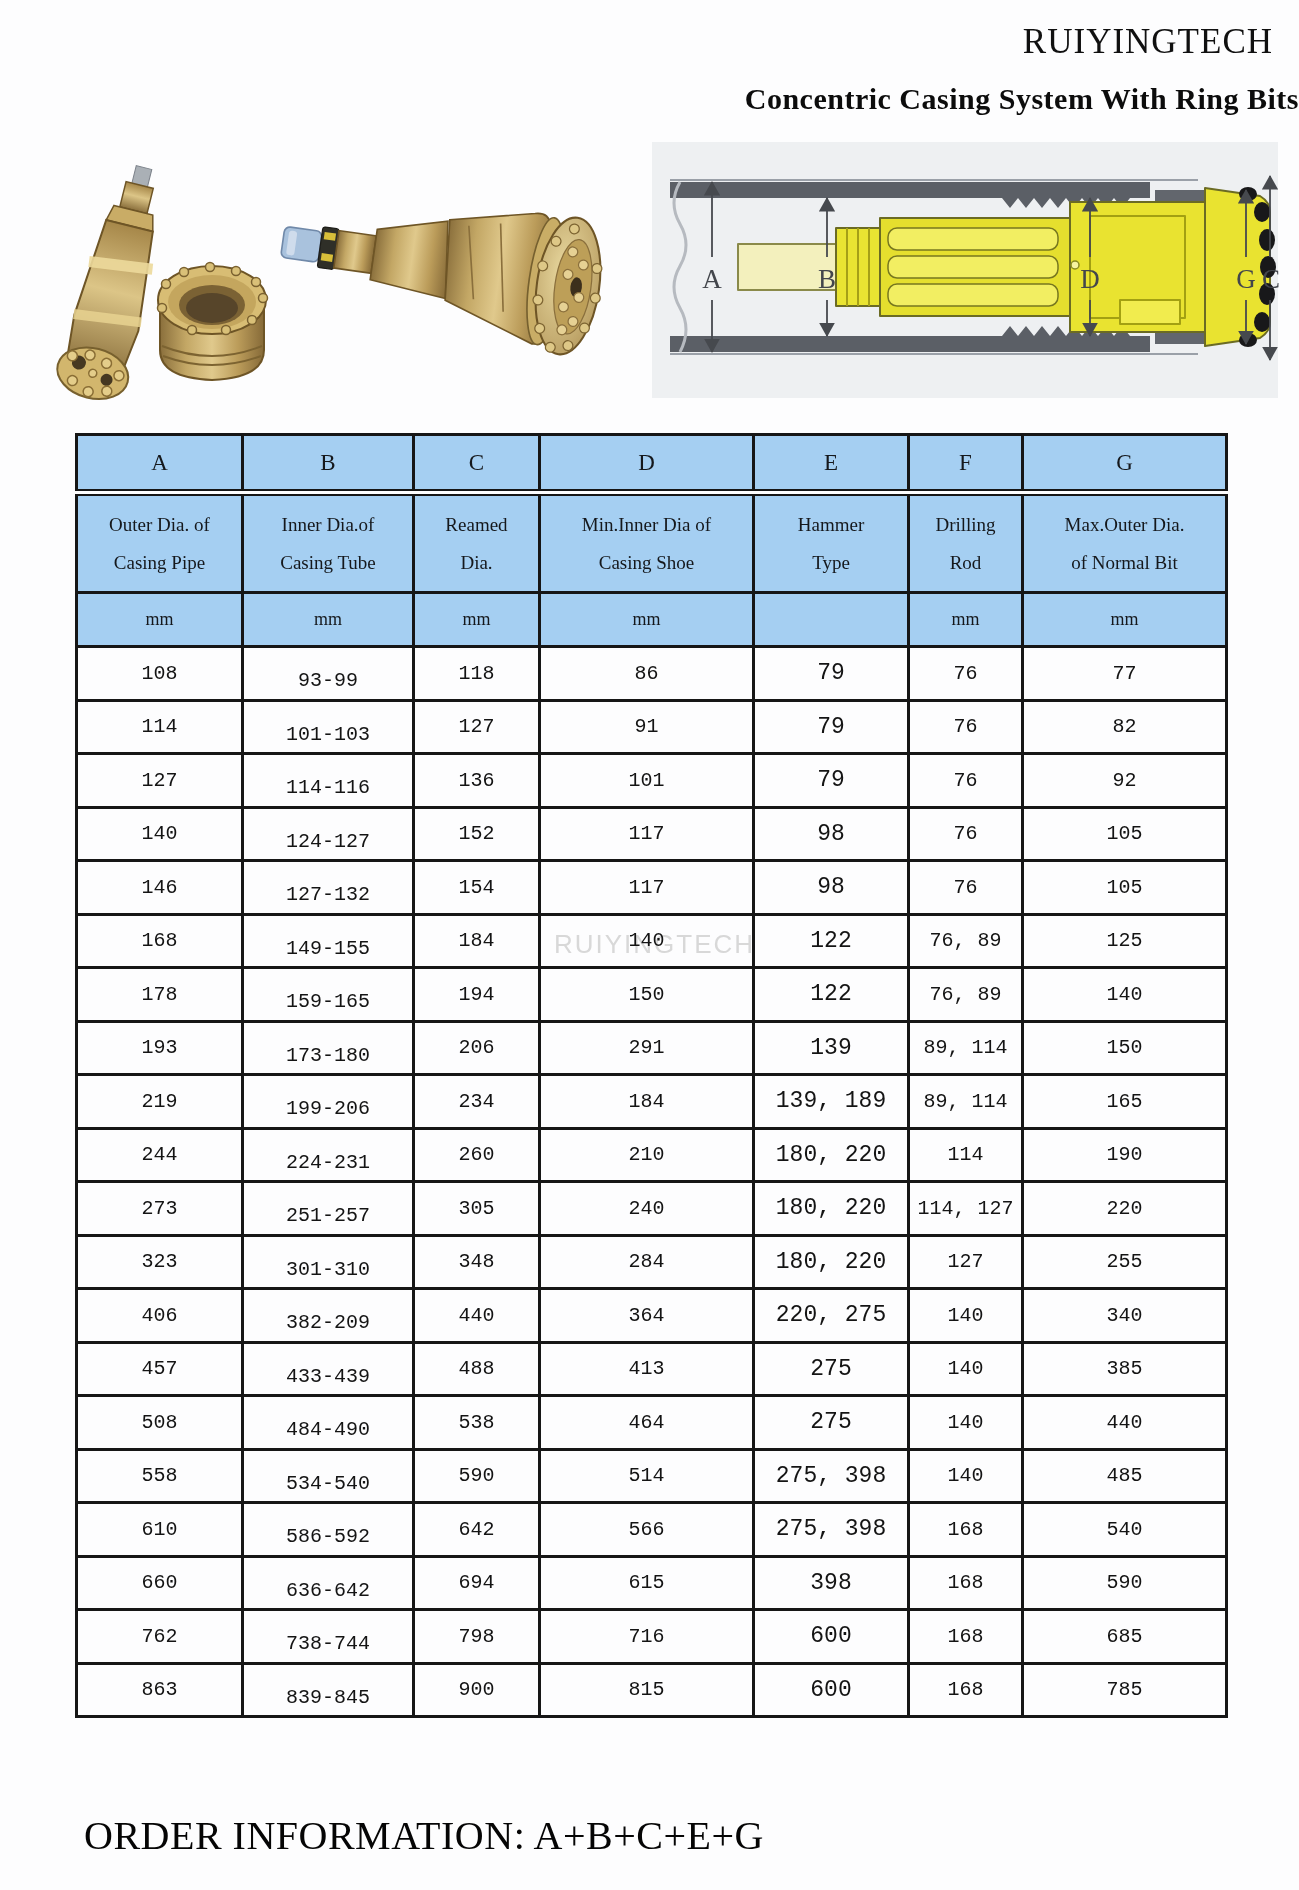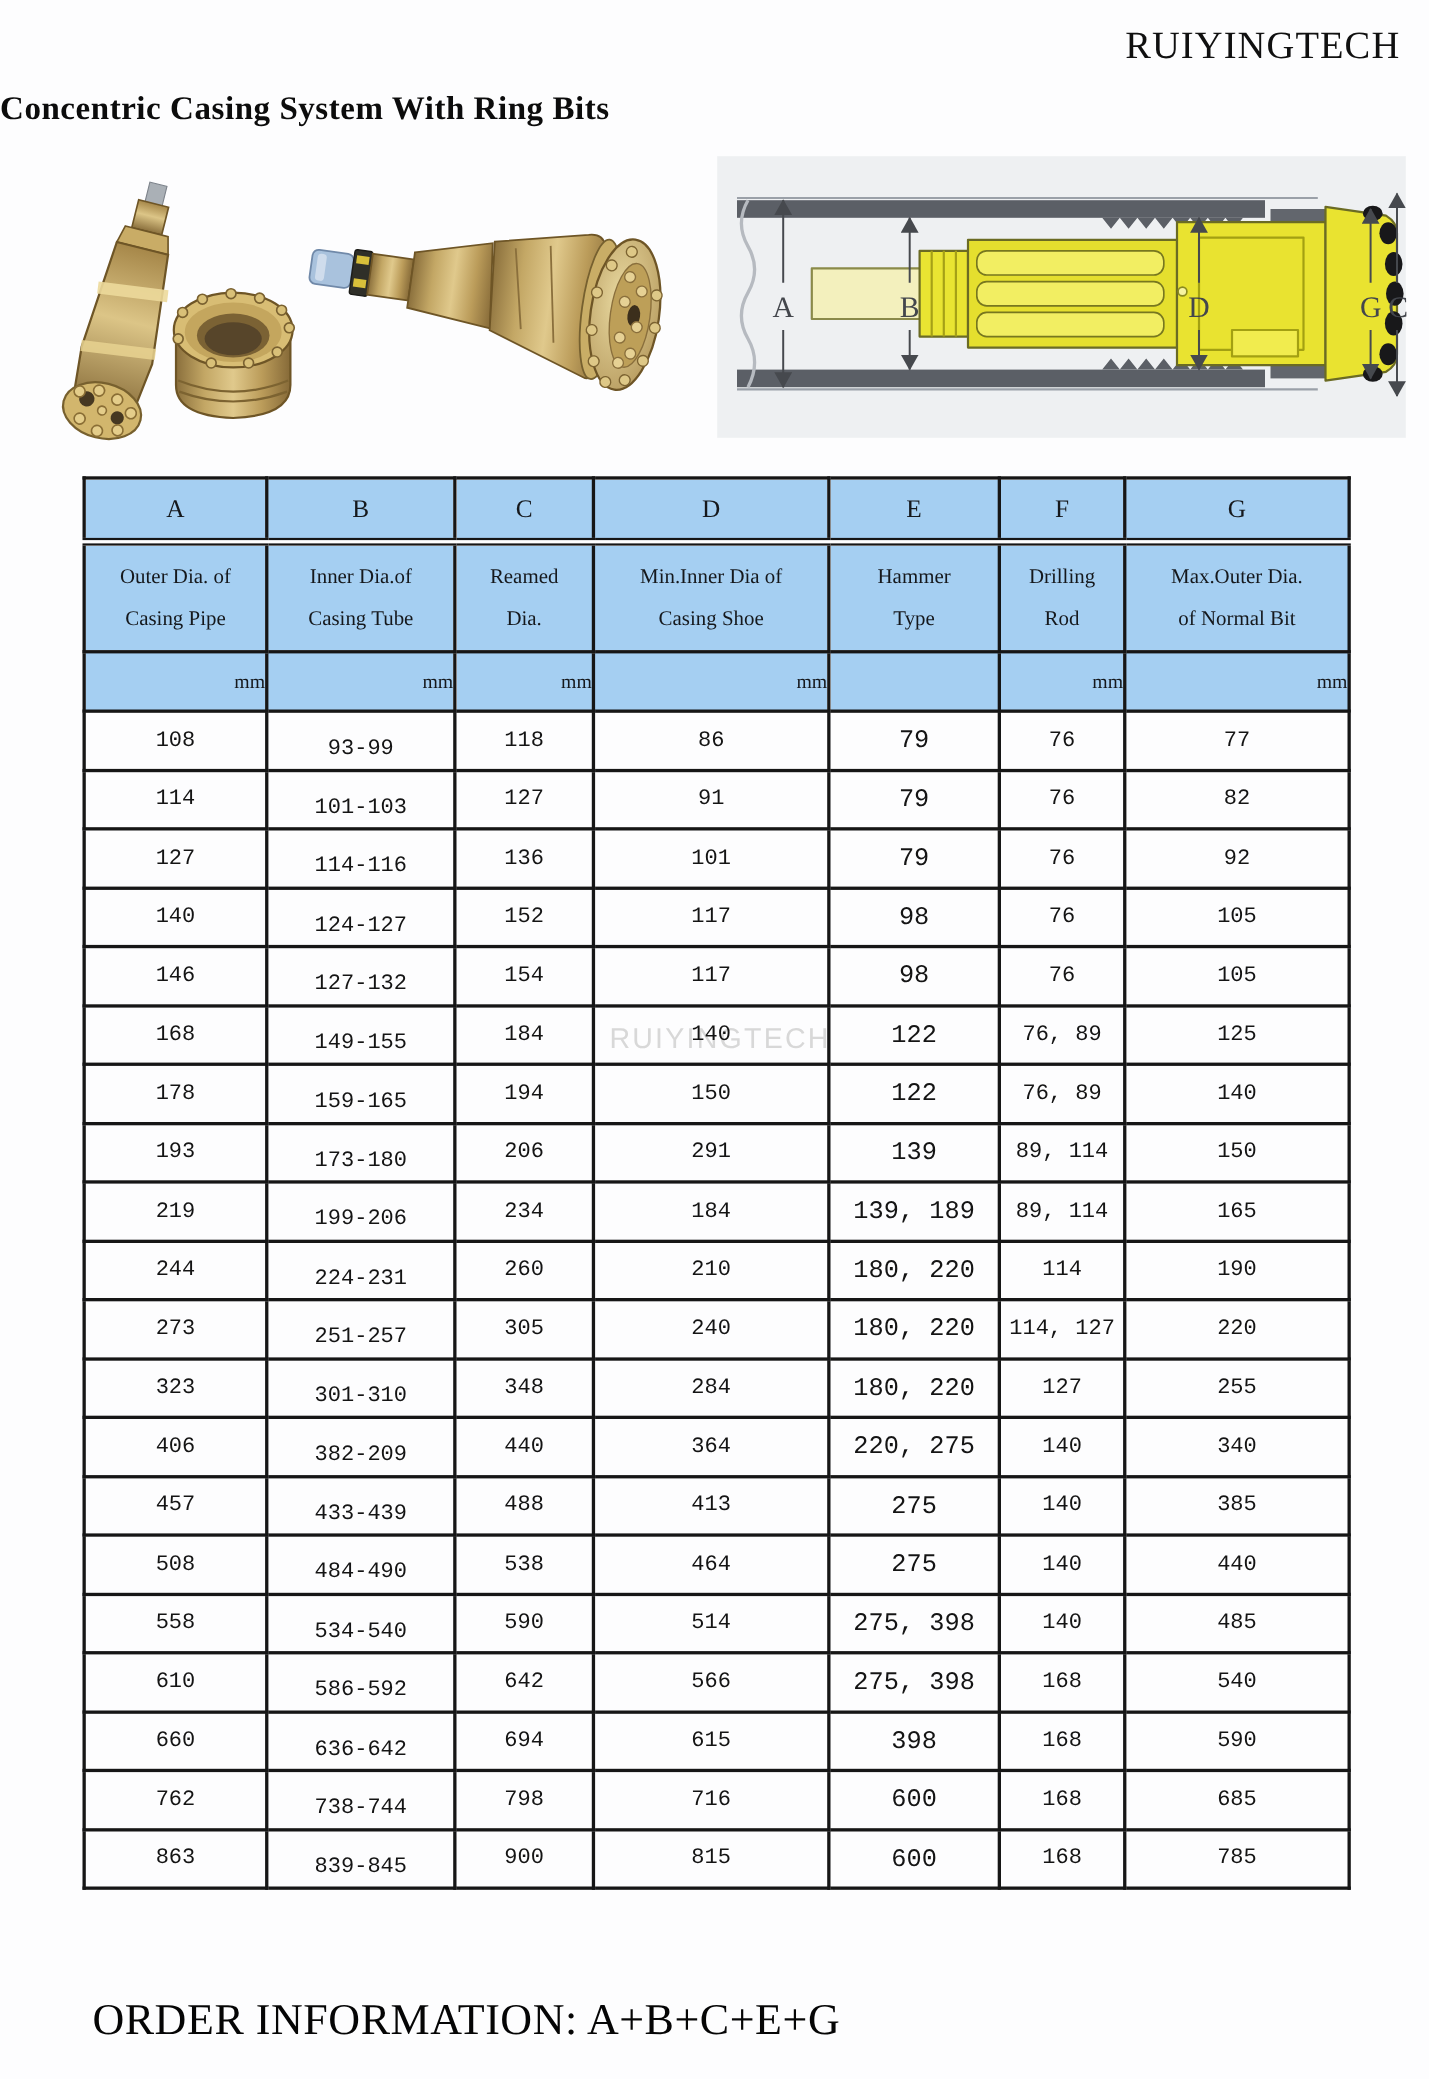--- a/index.html
+++ b/index.html
@@ -7,41 +7,41 @@
     width:1299px;height:1890px;position:relative;overflow:hidden;
     background:#fdfdfe;color:#111;
     font-family:"Liberation Serif", serif;
   }
   .brand{
     position:absolute;top:22px;right:26px;
     font-size:35px;letter-spacing:1px;color:#101010;white-space:nowrap;
   }
   .title{
     position:absolute;top:82px;left:0;width:1299px;margin:0;
-    text-align:left;font-size:30px;font-weight:bold;letter-spacing:.5px;color:#0c0c0c;
+    text-align:right;font-size:30px;font-weight:bold;letter-spacing:.5px;color:#0c0c0c;
   }
   .photos{position:absolute;left:40px;top:150px;}
   .diagram{position:absolute;left:650px;top:132px;}
   .watermark{
     position:absolute;left:554px;top:929px;z-index:0;
     font-family:"Liberation Sans", sans-serif;
     font-size:26px;letter-spacing:2px;color:#d8d8d8;white-space:nowrap;
   }
   table.spec-table{
     position:absolute;left:75px;top:433px;width:1150px;z-index:1;
     border-collapse:collapse;table-layout:fixed;background:transparent;
   }
   .spec-table th,.spec-table td{
     border:3px solid #161616;box-sizing:border-box;
     text-align:center;vertical-align:middle;padding:0;overflow:hidden;
   }
   .spec-table thead th{background:#a5cff2;font-weight:normal;color:#15181c;}
   .letters-row th{height:58px;font-size:23px;border-bottom:7px double #161616;}
   .desc-row th{height:100px;font-size:19px;font-weight:bold;line-height:1.95;}
-  .unit-row th{height:54px;font-size:18px;text-align:right;}
+  .unit-row th{height:54px;font-size:18px;}
   .spec-table tbody td{
     height:53.5px;
     font-family:"Liberation Mono", monospace;
     font-size:20px;color:#141414;
   }
   .spec-table tbody td.c-b{padding-top:15px;font-family:Liberation Mono, monospace;}
   .spec-table tbody td.c-e{font-size:23px;}
   .order-info{
     position:absolute;left:84px;top:1812px;
     font-size:40px;letter-spacing:.5px;color:#050505;white-space:nowrap;

